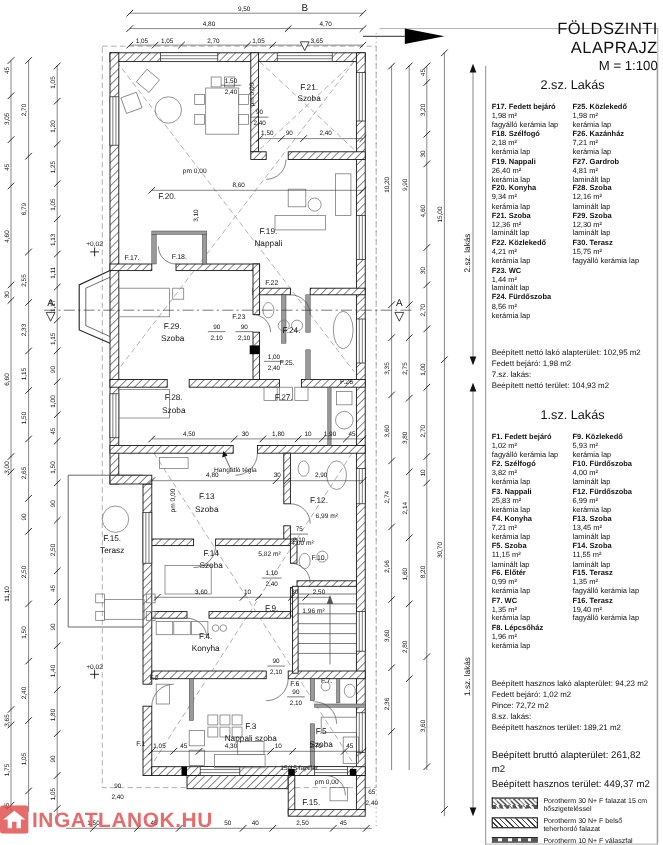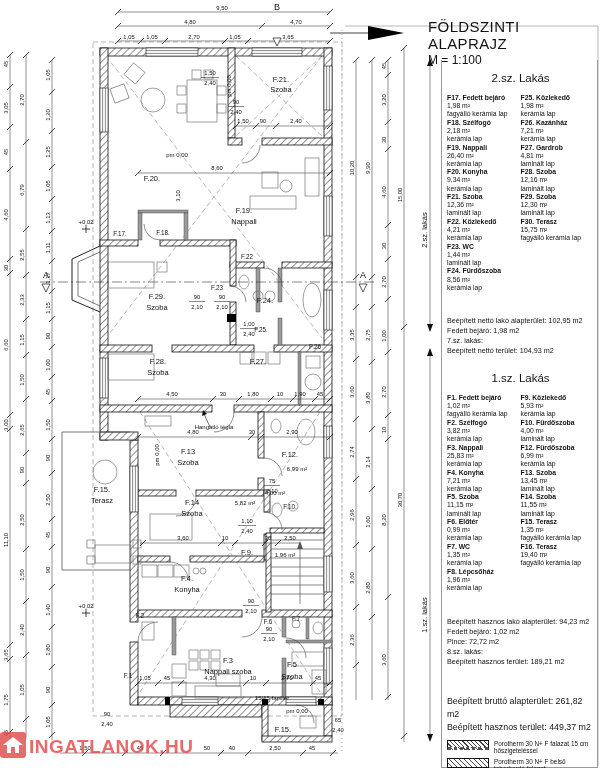--- a/index.html
+++ b/index.html
@@ -16,37 +16,37 @@
   .p{fill:#9a9a9a;stroke:#333;stroke-width:.4}
   .f{fill:none;stroke:#777;stroke-width:.7}
   .arc{fill:none;stroke:#444;stroke-width:.6}
   .dx{stroke:#999;stroke-width:.7;stroke-dasharray:5,3;fill:none}
   .chain{stroke:#222;stroke-width:.5;fill:none}
   .tick{stroke:#111;stroke-width:.8;fill:none}
   .win{fill:#fff;stroke:#111;stroke-width:.6}
   .wl{stroke:#111;stroke-width:.5}
   .blk{fill:#000}
   
-  .titleblock{position:absolute;left:428px;top:18px;width:170px;text-align:left}
+  .titleblock{position:absolute;left:428px;top:18px;width:170px;text-align:right}
   .title-main{font-size:15px;letter-spacing:.4px}
   .title-scale{font-size:12px;margin-top:1px}
   
   .legend{position:absolute;left:441px;top:60px;width:157px;border-left:1px solid #999;
           border-right:1px solid #999;border-bottom:1px solid #999;box-sizing:border-box;
           padding:0 3px 0 5px;height:708px}
   .l-h{font-size:11.5px;text-align:center;margin:12px 0 10px}
   .cols{display:flex}
   .col{width:50%}
   .entry{margin:0 0 .5px}
   .entry .n{font-weight:bold;font-size:6.8px;line-height:8.1px}
   .entry .a,.entry .f{font-size:6.8px;line-height:8.1px}
   .totals{margin-top:24px}
   .totals .t{font-size:7.2px;line-height:10px}
   .gap18{margin-top:16px}
-  .summary{margin-top:28px}
+  .summary{margin-top:13px}
   .summary .t{font-size:8.8px;line-height:13px}
   .mat{display:flex;align-items:flex-start;margin-top:3px}
   .sw{width:42px;height:10px;margin-right:5px;flex:none;border:1px solid #111;box-sizing:border-box}
   .sw1{background:repeating-linear-gradient(45deg,#fff 0 2px,#444 2px 3px);border-bottom:3px dotted #555}
   .sw2{background:repeating-linear-gradient(45deg,#fff 0 2.5px,#444 2.5px 3.5px)}
   .sw3{height:5px;border:none;border-top:1px solid #111;border-bottom:1px solid #111;
        background:repeating-linear-gradient(90deg,#555 0 6px,#fff 6px 9px)}
   .mat .lab{font-size:6.4px;line-height:7.6px}
   .scale{position:relative;margin-top:22px;height:26px}
   .scale .lab0{position:absolute;left:10px;top:0;font-size:7px}

